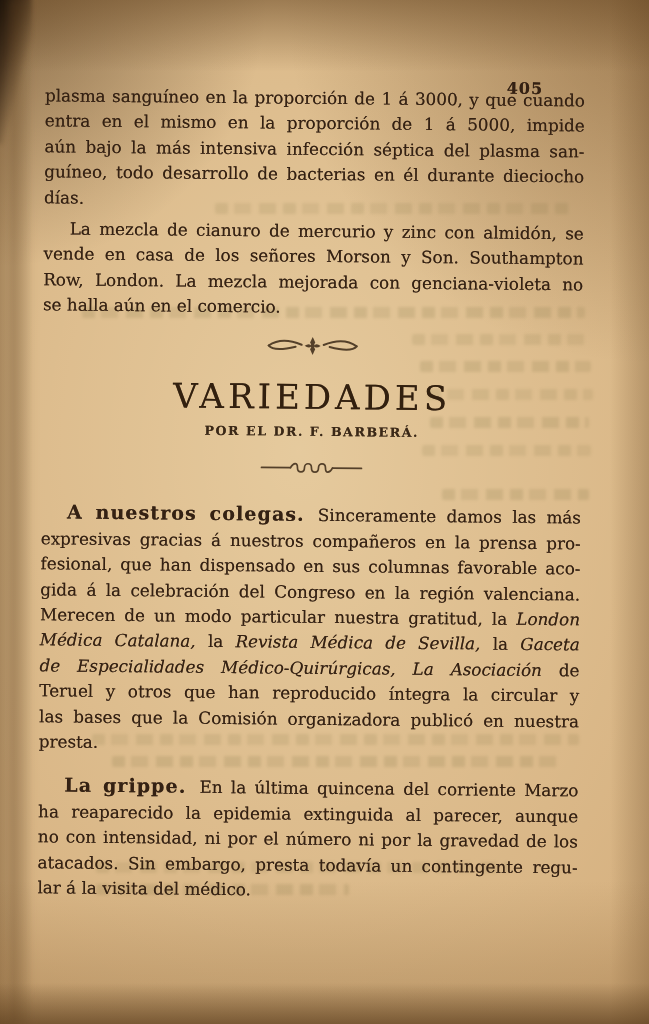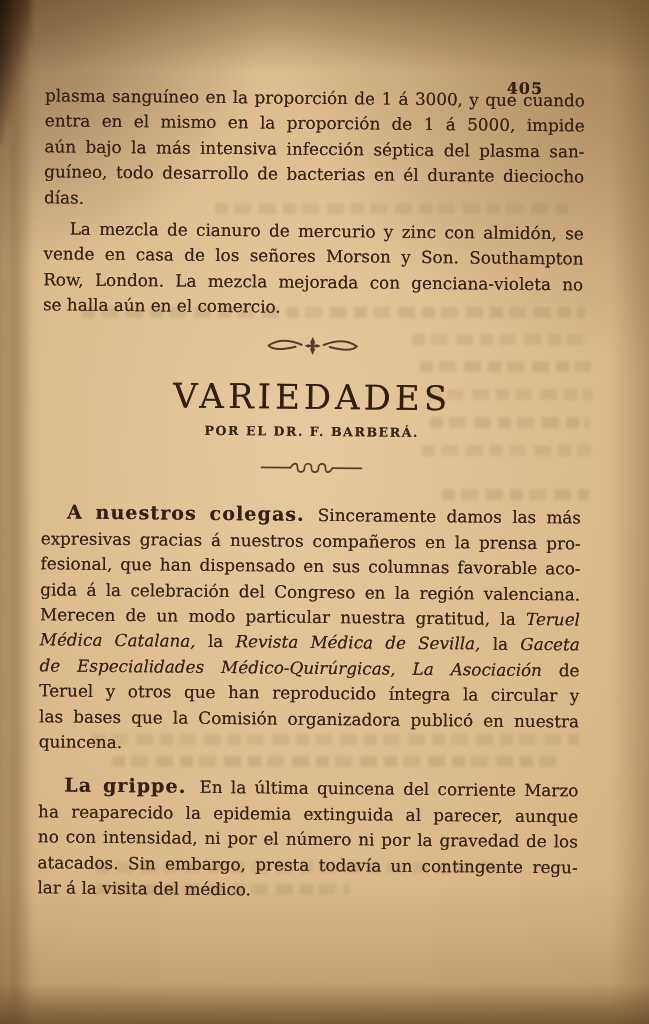--- a/index.html
+++ b/index.html
@@ -165,26 +165,26 @@
             <line x1="74" y1="6" x2="103" y2="6"></line>
           </g>
         </svg>
       </div>
 
       <div class="para para-colegas">
           <div class="tline indent"><span class="b">A nuestros colegas.</span><span>Sinceramente damos las más</span></div>
           <div class="tline"><span>expresivas gracias á nuestros compañeros en la prensa pro-</span></div>
           <div class="tline"><span>fesional, que han dispensado en sus columnas favorable aco-</span></div>
           <div class="tline"><span>gida á la celebración del Congreso en la región valenciana.</span></div>
-          <div class="tline"><span>Merecen de un modo particular nuestra gratitud, la </span><span class="i">Teruel</span></div>
+          <div class="tline"><span>Merecen de un modo particular nuestra gratitud, la </span><span class="i">London</span></div>
           <div class="tline"><span class="i">Médica Catalana,</span><span> la </span><span class="i">Revista Médica de Sevilla,</span><span> la </span><span class="i">Gaceta</span></div>
           <div class="tline"><span class="i">de Especialidades Médico-Quirúrgicas,</span><span> </span><span class="i">La Asociación</span><span> de</span></div>
           <div class="tline"><span>Teruel y otros que han reproducido íntegra la circular y</span></div>
           <div class="tline"><span>las bases que la Comisión organizadora publicó en nuestra</span></div>
-          <div class="tline last"><span>quincena.</span></div>
+          <div class="tline last"><span>presta.</span></div>
         </div>
 
       <div class="para para-grippe">
           <div class="tline indent"><span class="b">La grippe.</span><span>En la última quincena del corriente Marzo</span></div>
           <div class="tline"><span>ha reaparecido la epidemia extinguida al parecer, aunque</span></div>
           <div class="tline"><span>no con intensidad, ni por el número ni por la gravedad de los</span></div>
           <div class="tline"><span>atacados. Sin embargo, presta todavía un contingente regu-</span></div>
           <div class="tline last"><span>lar á la visita del médico.</span></div>
         </div>
 

